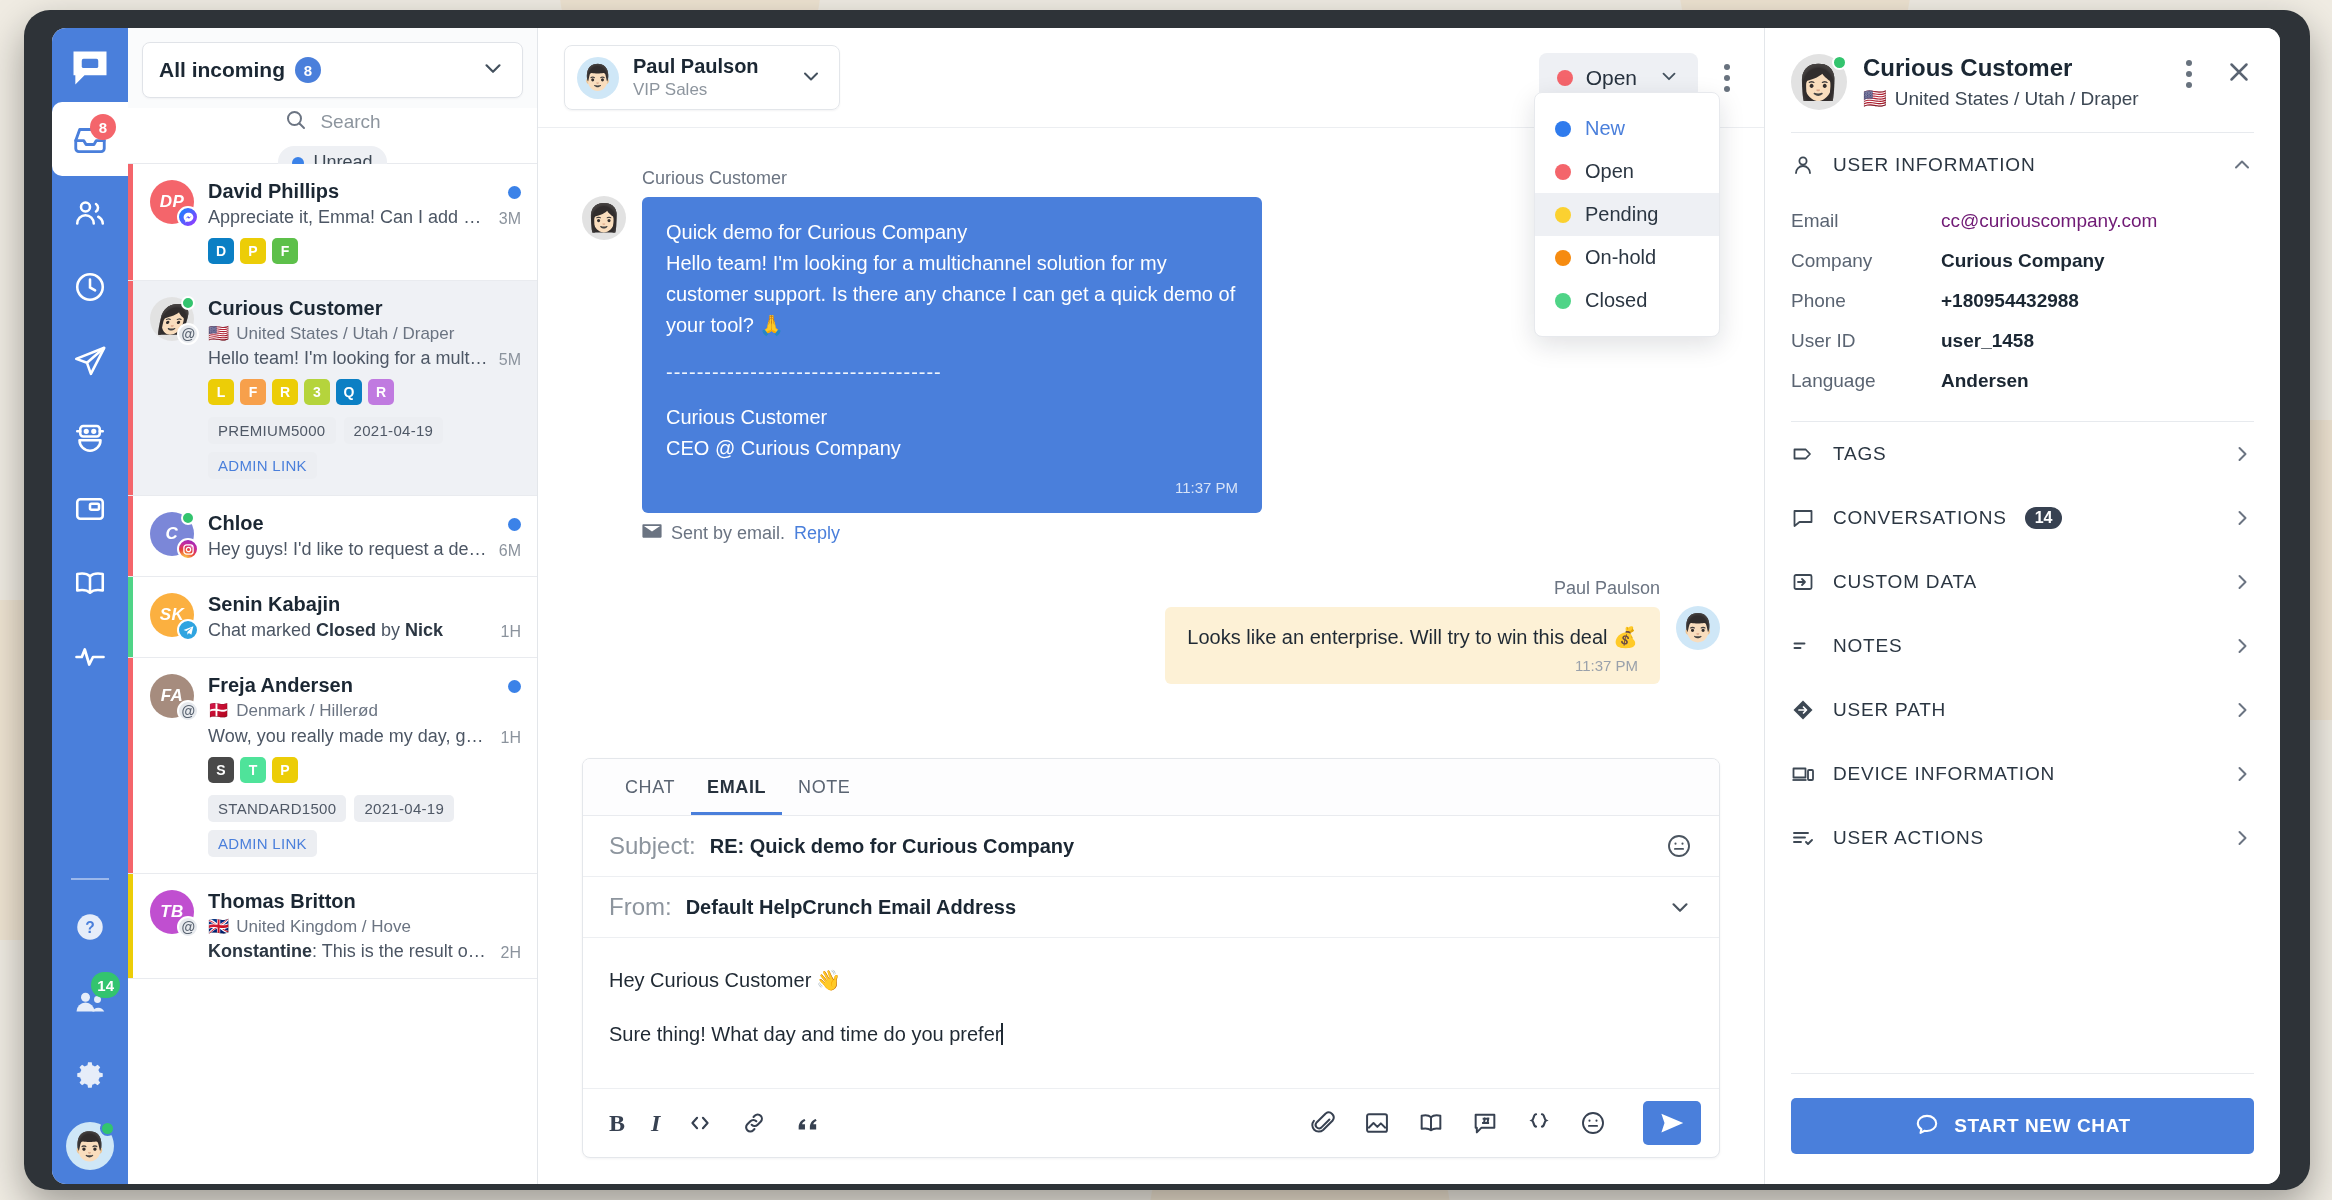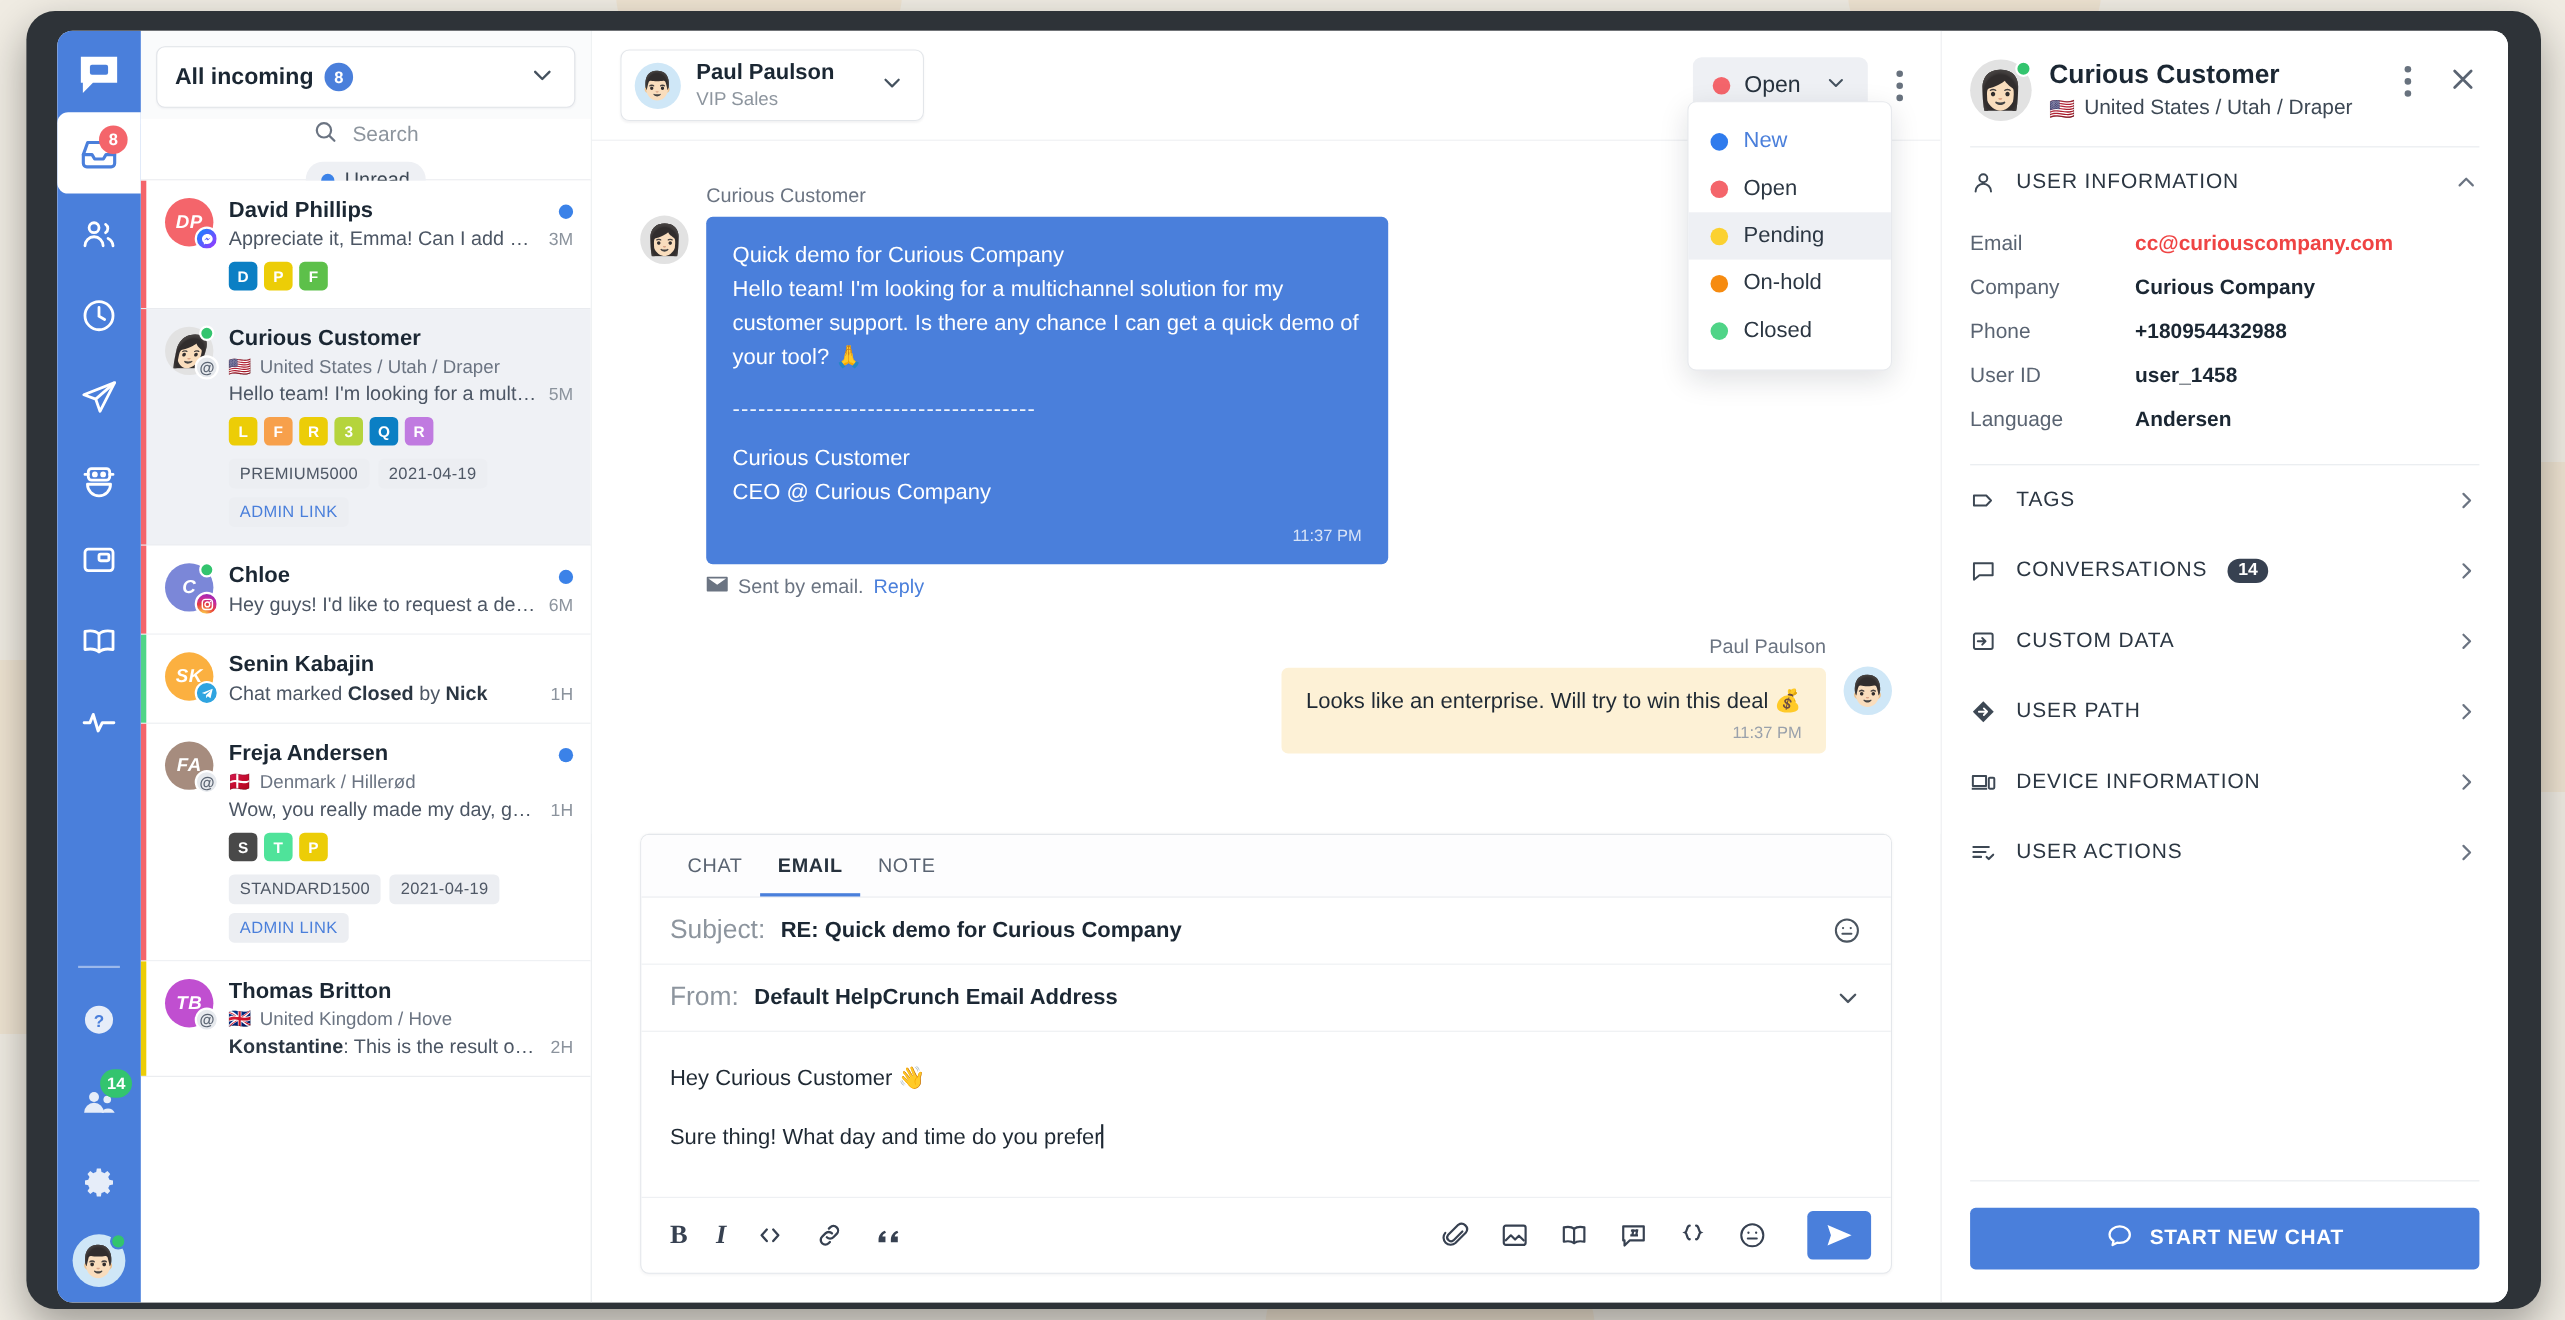--- a/index.html
+++ b/index.html
@@ -328,21 +328,21 @@
   .sec-icon { color: #3d4854; display: flex; flex: 0 0 26px; }
   .sec-arrow { margin-left: auto; color: #6b7482; display: flex; }
   .sec-badge {
     background: #374151; color: #fff; border-radius: 11px;
     padding: 2px 10px; font-size: 16px; font-weight: bold; margin-left: 2px;
   }
   .kv-list { padding: 4px 26px 20px 26px; }
   .kv { display: flex; align-items: center; padding: 9px 0; }
   .kv .k { width: 150px; flex: 0 0 150px; font-size: 19px; color: #5a6472; }
   .kv .v { font-size: 19px; color: #1b2733; font-weight: bold; }
-  .kv .v.reg { font-weight: bold; color: #ef4444; }
+  .kv .v.reg { font-weight: normal; color: #701a75; }
   .rp-bottom { margin-top: auto; padding: 24px 26px 30px; }
   .start-chat {
     width: 100%; height: 56px; background: #4a7fdb; color: #fff;
     border: none; border-radius: 5px; cursor: pointer;
     display: flex; align-items: center; justify-content: center; gap: 14px;
     font-size: 19px; font-weight: bold; letter-spacing: .6px;
     font-family: "Liberation Sans", sans-serif;
   }
 </style>
 </head>
@@ -951,20 +951,33 @@
             </span>
             <span class="sec-title">CUSTOM DATA</span>
             <span class="sec-arrow">
               <svg width="24" height="24" viewBox="0 0 24 24" fill="none" stroke="#6b7482" stroke-width="2" stroke-linecap="round" stroke-linejoin="round">
                 <path d="M9.5 6l6 6-6 6"></path>
               </svg>
             </span>
           </div>
           <div class="sec-head">
             <span class="sec-icon">
+              <svg width="24" height="24" viewBox="0 0 24 24" fill="none" stroke="#3d4854" stroke-width="1.9" stroke-linecap="round">
+                <path d="M3.5 9.5h10M3.5 14h6"></path>
+              </svg>
+            </span>
+            <span class="sec-title">NOTES</span>
+            <span class="sec-arrow">
+              <svg width="24" height="24" viewBox="0 0 24 24" fill="none" stroke="#6b7482" stroke-width="2" stroke-linecap="round" stroke-linejoin="round">
+                <path d="M9.5 6l6 6-6 6"></path>
+              </svg>
+            </span>
+          </div>
+          <div class="sec-head">
+            <span class="sec-icon">
               <svg width="24" height="24" viewBox="0 0 24 24" fill="#3d4854">
                 <path d="M12 2.5L21.5 12 12 21.5 2.5 12z"></path>
                 <path d="M8 12h7M12.5 9l3 3-3 3" stroke="#fff" stroke-width="1.7" fill="none" stroke-linecap="round" stroke-linejoin="round"></path>
               </svg>
             </span>
             <span class="sec-title">USER PATH</span>
             <span class="sec-arrow">
               <svg width="24" height="24" viewBox="0 0 24 24" fill="none" stroke="#6b7482" stroke-width="2" stroke-linecap="round" stroke-linejoin="round">
                 <path d="M9.5 6l6 6-6 6"></path>
               </svg>

